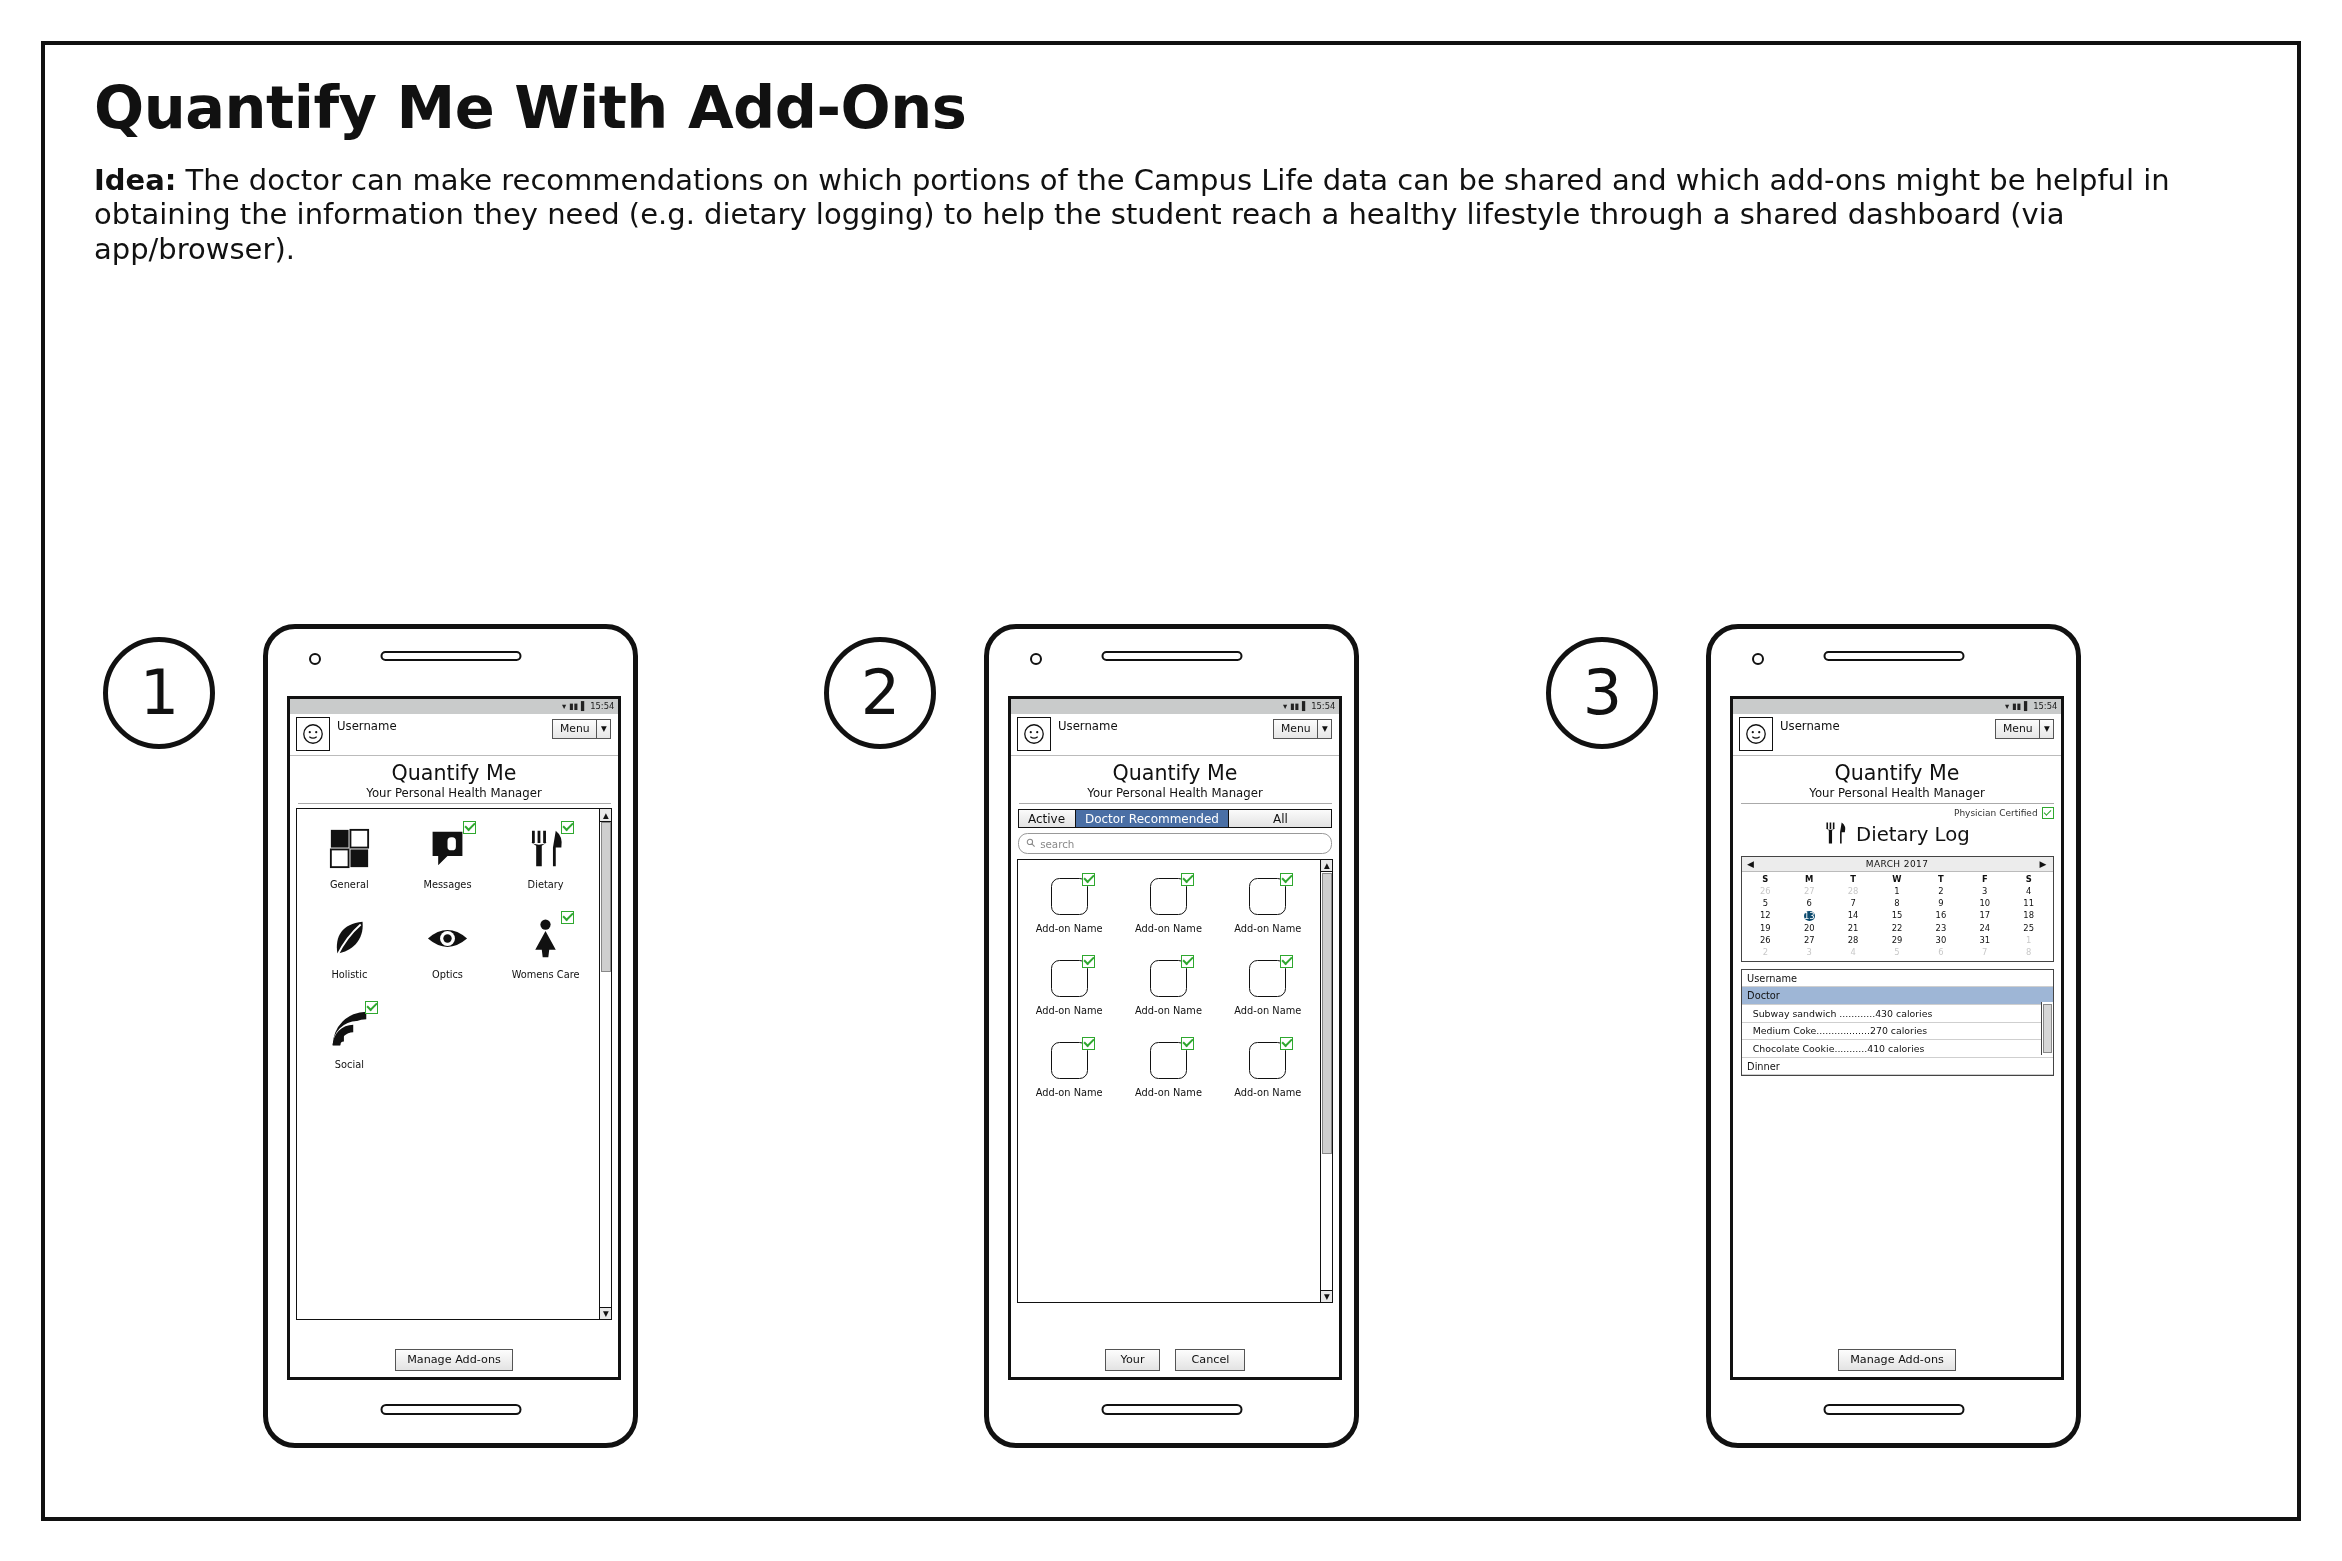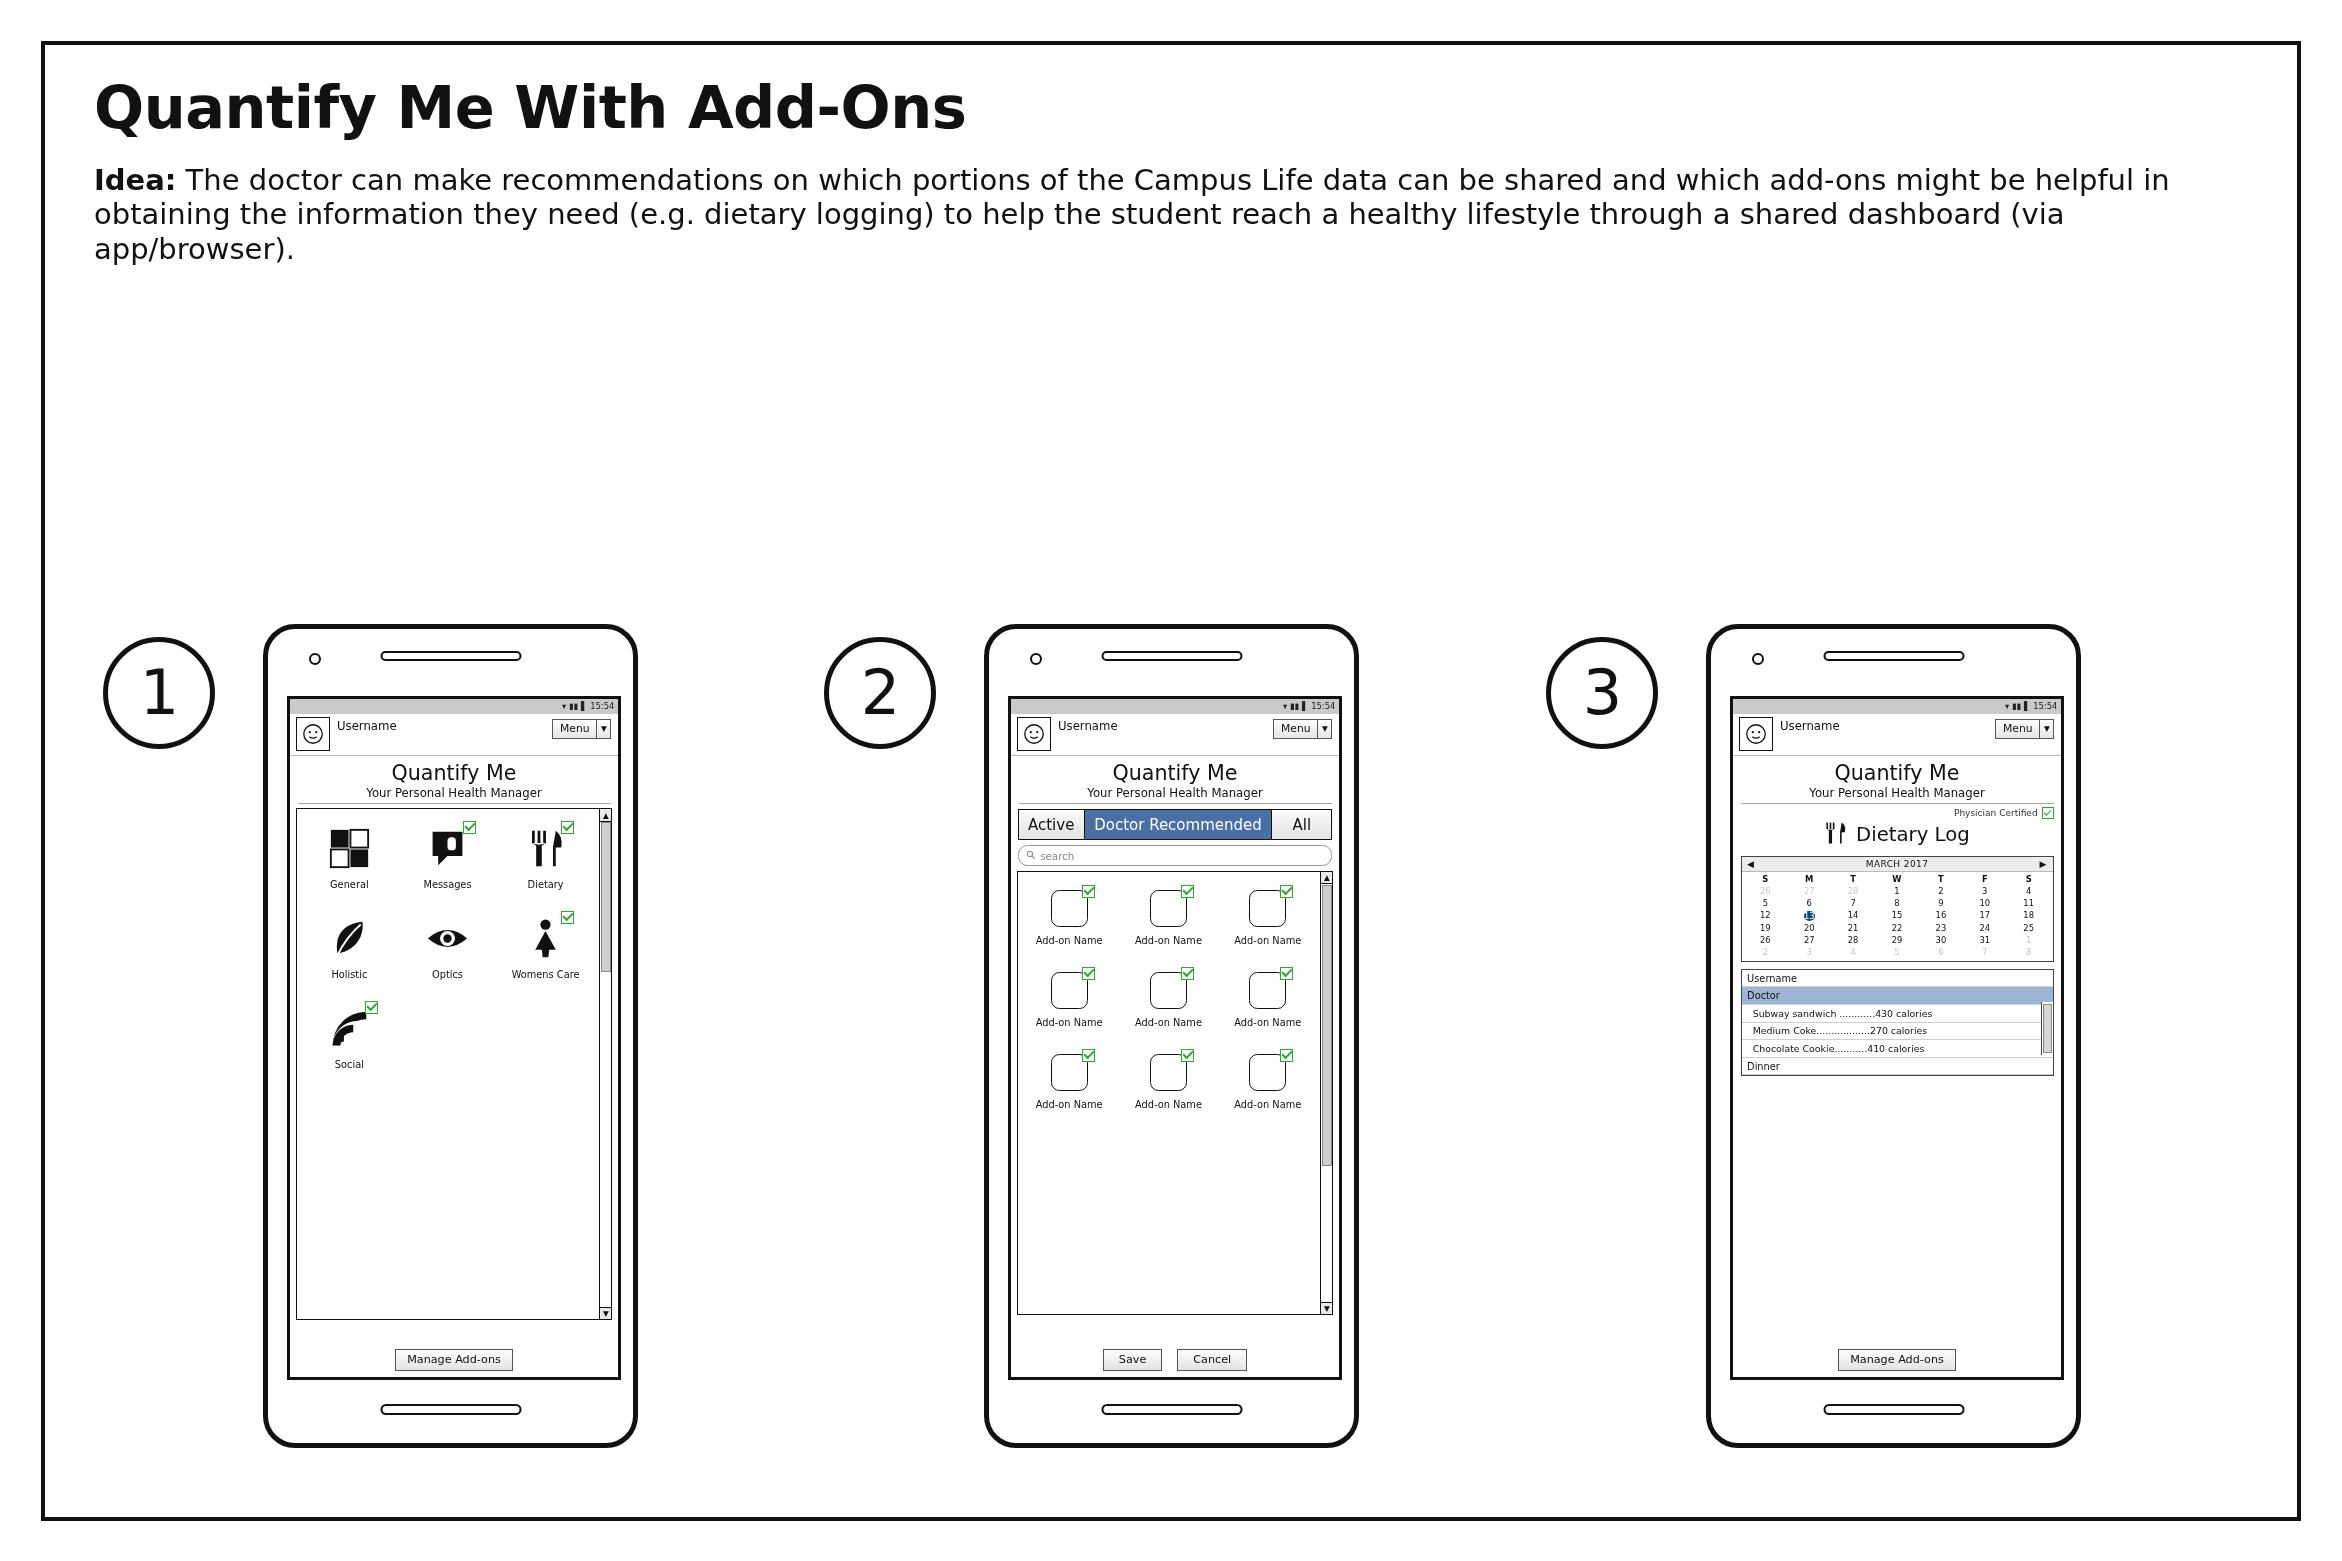--- a/index.html
+++ b/index.html
@@ -334,24 +334,24 @@
     color: #111;
     padding: 2.8px 11.2px 3.7px 11.2px;
   }
   .btn.small { padding: 2.8px 15px 3.7px 15px; }
 
   
   .tabs {
     display: flex;
     margin: 5.6px 6.6px 0 6.6px;
     border: 0.9px solid #111;
-    height: 31px;
+    height: 19px;
     box-sizing: border-box;
     overflow: hidden;
-    font-size: 15px;
+    font-size: 12px;
   }
   .tab {
     flex: 0 0 auto;
     display: flex;
     align-items: center;
     justify-content: center;
     padding: 0 9.4px;
     border-right: 0.9px solid #111;
     background: linear-gradient(#fbfbfb,#e3e3e3);
     color: #111;
@@ -773,21 +773,21 @@
               </div>
 
               <div class="scrollbar">
                 <div class="sb-arrow">▲</div>
                 <div class="sb-thumb" style="height:281px;"></div>
                 <div class="sb-arrow bot">▼</div>
               </div>
             </div>
 
             <div class="footerbar">
-              <div class="btn small">Save</div>
+              <div class="btn small">Your</div>
               <div class="btn small">Cancel</div>
             </div>
           </div>
         </div>
       </div>
 
       <div class="panel p3">
         <div class="step-num">3</div>
         <div class="phone">
           <div class="cam"></div>

